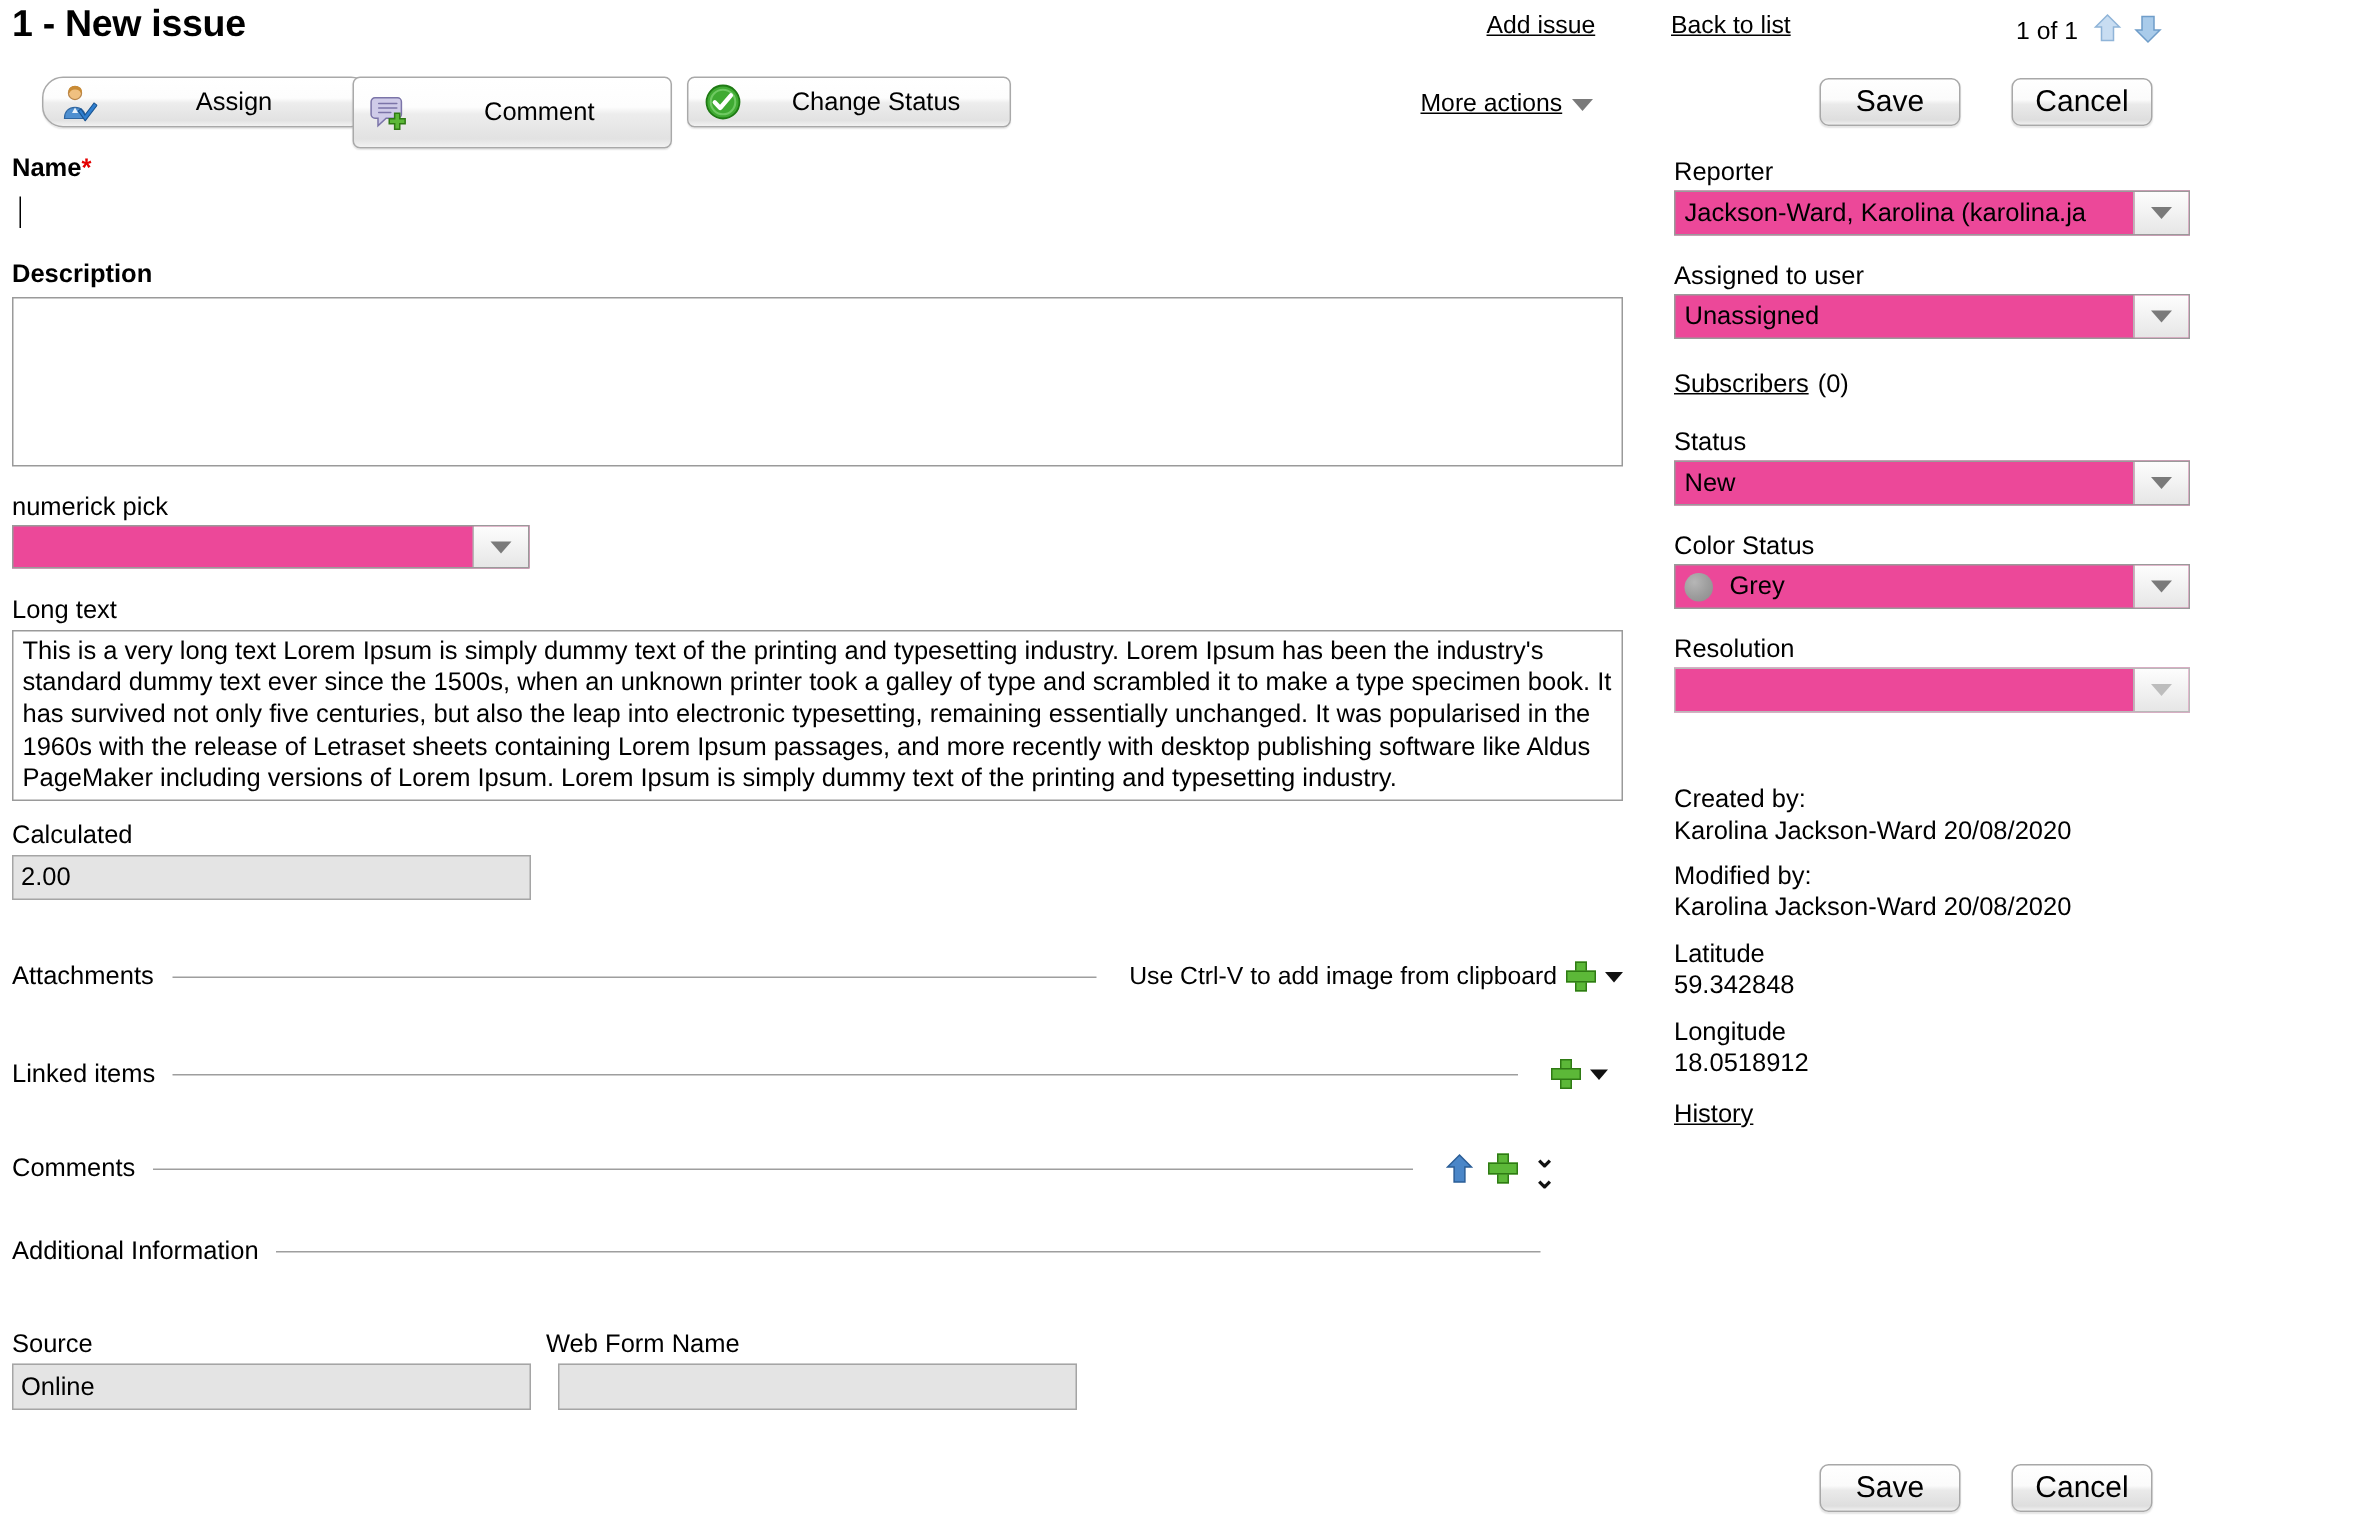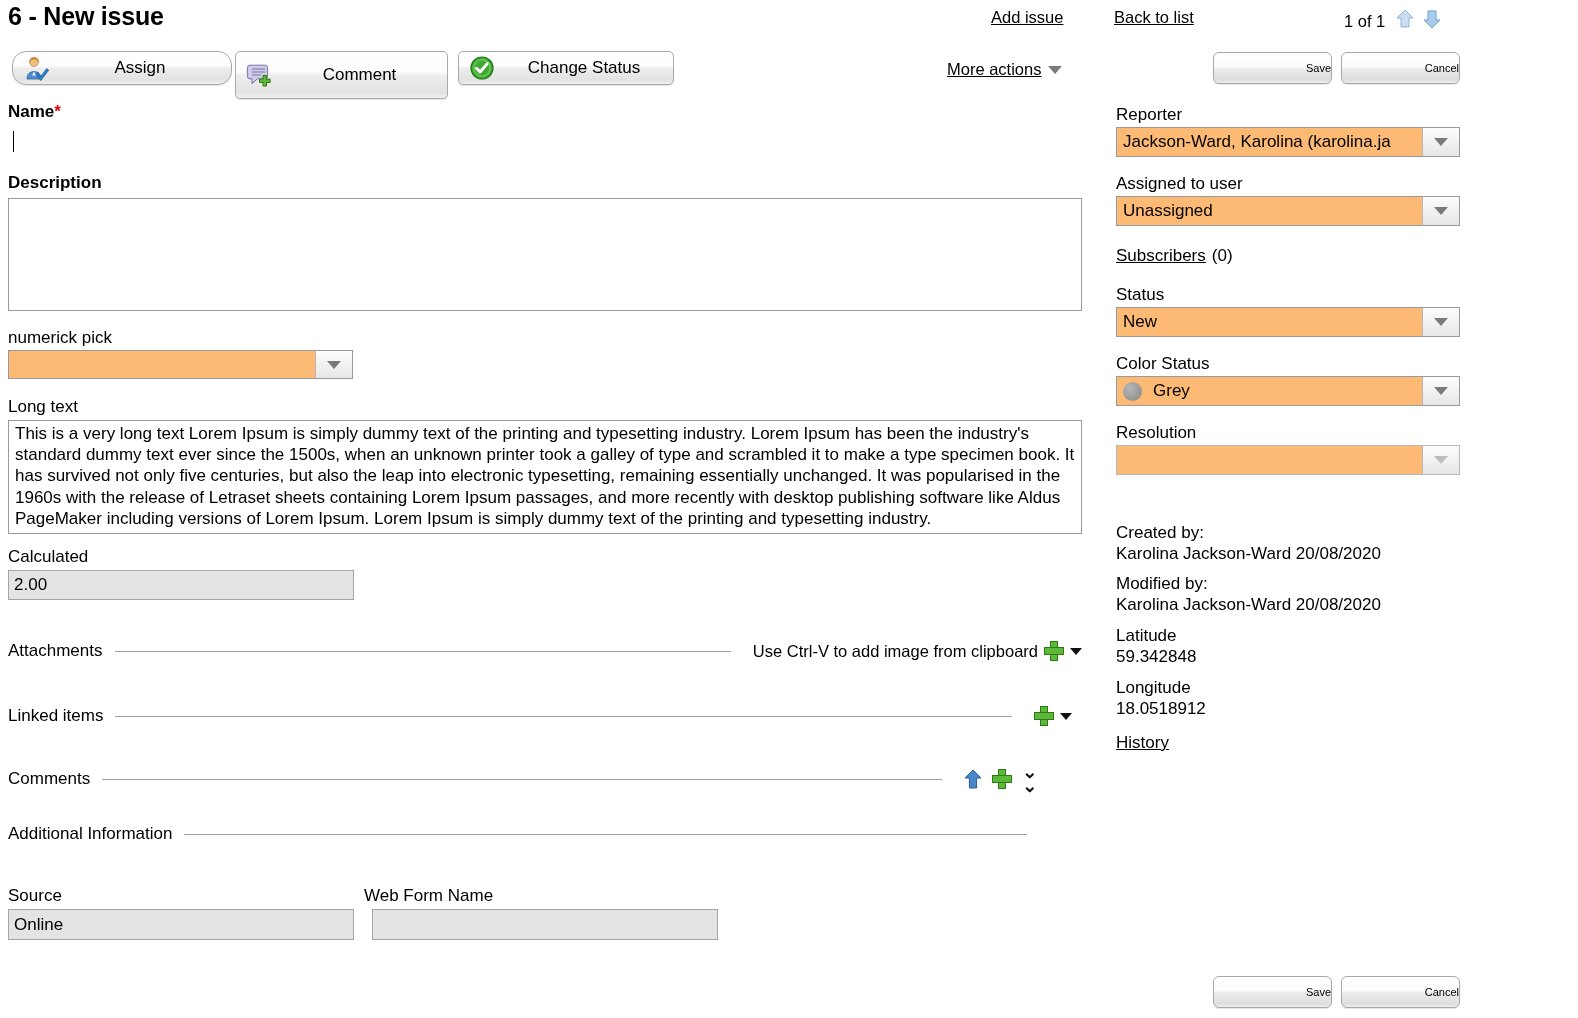--- a/index.html
+++ b/index.html
@@ -36,41 +36,41 @@
     border: 1px solid #a9a9a9;
     border-radius: 5px;
     background: linear-gradient(to bottom, #ffffff 0%, #fdfdfd 42%, #ededed 52%, #e2e2e2 88%, #f2f2f2 100%);
     box-shadow: 0 1px 1px rgba(0,0,0,0.10);
     display: flex; align-items: center;
     font-size: 17px;
     cursor: pointer;
     user-select: none;
   }
   .btn3d .lbl { flex: 1; text-align: center; }
-  #assign-button  { left: 12px;  top: 51px; width: 220px; height: 34px; border-radius: 14px; }
+  #assign-button  { left: 28px;  top: 51px; width: 220px; height: 34px; border-radius: 14px; }
   #comment-button { left: 235px; top: 51px; width: 213px; height: 48px; }
   #status-button  { left: 458px; top: 51px; width: 216px; height: 34px; }
 
   .btn-icon { width: 26px; height: 26px; margin-left: 10px; position: relative; flex: 0 0 26px; }
 
   #more-actions {
     position: absolute; left: 947px; top: 60px;
     font-size: 16.5px; display: flex; align-items: center; gap: 7px;
     cursor: pointer;
   }
   #more-actions .ma-text { text-decoration: underline; }
 
   .plainbtn {
     position: absolute;
-    width: 119px; height: 32px;
+    width: 94px; height: 32px;
     border: 1px solid #a8a8a8; border-radius: 6px;
     background: linear-gradient(to bottom, #ffffff 0%, #fbfbfb 45%, #eaeaea 55%, #dedede 90%, #f0f0f0 100%);
     box-shadow: 0 1px 1px rgba(0,0,0,0.10);
-    display: flex; align-items: center; justify-content: flex-end;
-    font-size: 11px; cursor: pointer; user-select: none;
+    display: flex; align-items: center; justify-content: center;
+    font-size: 20px; cursor: pointer; user-select: none;
   }
   #save-top   { left: 1213px; top: 52px; }
   #cancel-top { left: 1341px; top: 52px; }
   #save-bottom   { left: 1213px; top: 976px; }
   #cancel-bottom { left: 1341px; top: 976px; }
 
   
   .lbl-bold { position: absolute; font-size: 17px; font-weight: bold; }
   .lbl-norm { position: absolute; font-size: 17px; font-weight: normal; }
   .req-star { color: #e40000; font-weight: bold; }
@@ -99,21 +99,21 @@
   #description-label { left: 8px; top: 173px; }
   #description-input {
     left: 8px; top: 198px; width: 1074px; height: 113px; resize: none;
   }
 
   #numerick-label { left: 8px; top: 328px; }
   .combo {
     position: absolute;
     display: flex;
     border: 1px solid #9a9a9a;
-    background: #fdba74;
+    background: #ec4899;
     align-items: stretch;
   }
   .combo .combo-text {
     flex: 1; font-size: 17px; padding: 2px 6px;
     display: flex; align-items: center; overflow: hidden; white-space: nowrap;
   }
   .combo .combo-btn {
     width: 37px;
     border-left: 1px solid #b6b6b6;
     background: linear-gradient(to bottom, #fdfdfd 0%, #f2f2f2 50%, #e6e6e6 100%);
@@ -220,21 +220,21 @@
   #history-link {
     position: absolute; left: 1116px; top: 733px; font-size: 17px;
     text-decoration: underline; cursor: pointer;
   }
 </style>
 </head>
 <body>
 
 <div class="page">
 
-  <div class="issue-title">6 - New issue</div>
+  <div class="issue-title">1 - New issue</div>
 
   <div class="toplinks toplink" id="add-issue">Add issue</div>
   <div class="toplinks toplink" id="back-to-list">Back to list</div>
 
   <div class="pager">
     <span class="pager-count">1 of 1</span>
     <span title="previous">
       <svg width="22" height="22" viewBox="0 0 22 22" aria-hidden="true">
         <polygon points="11,2 19,10 15,10 15,19 7,19 7,10 3,10" fill="#c8ddf2" stroke="#8fb4d8" stroke-width="1"></polygon>
       </svg>

